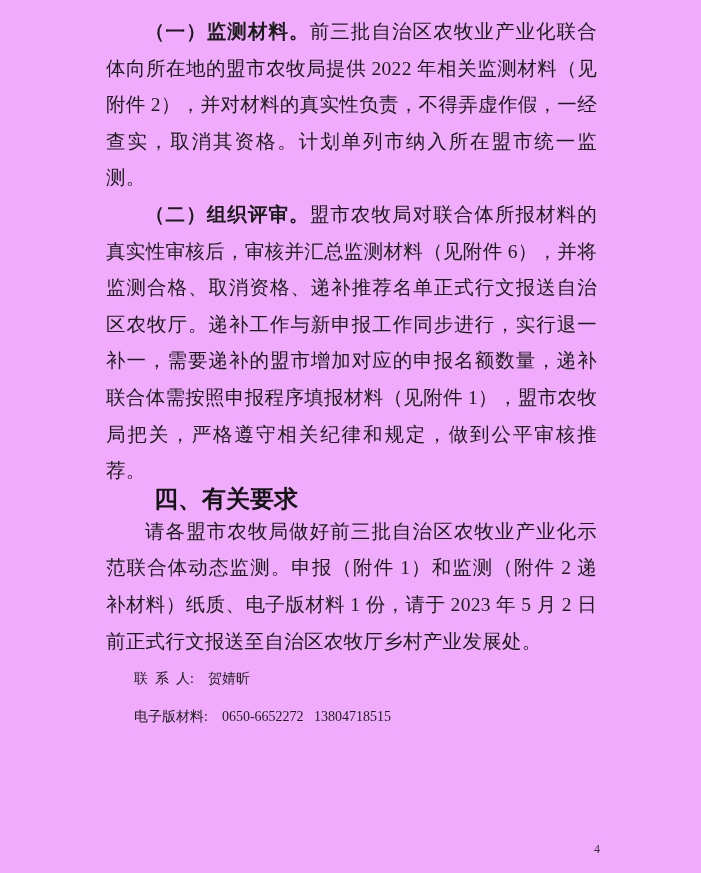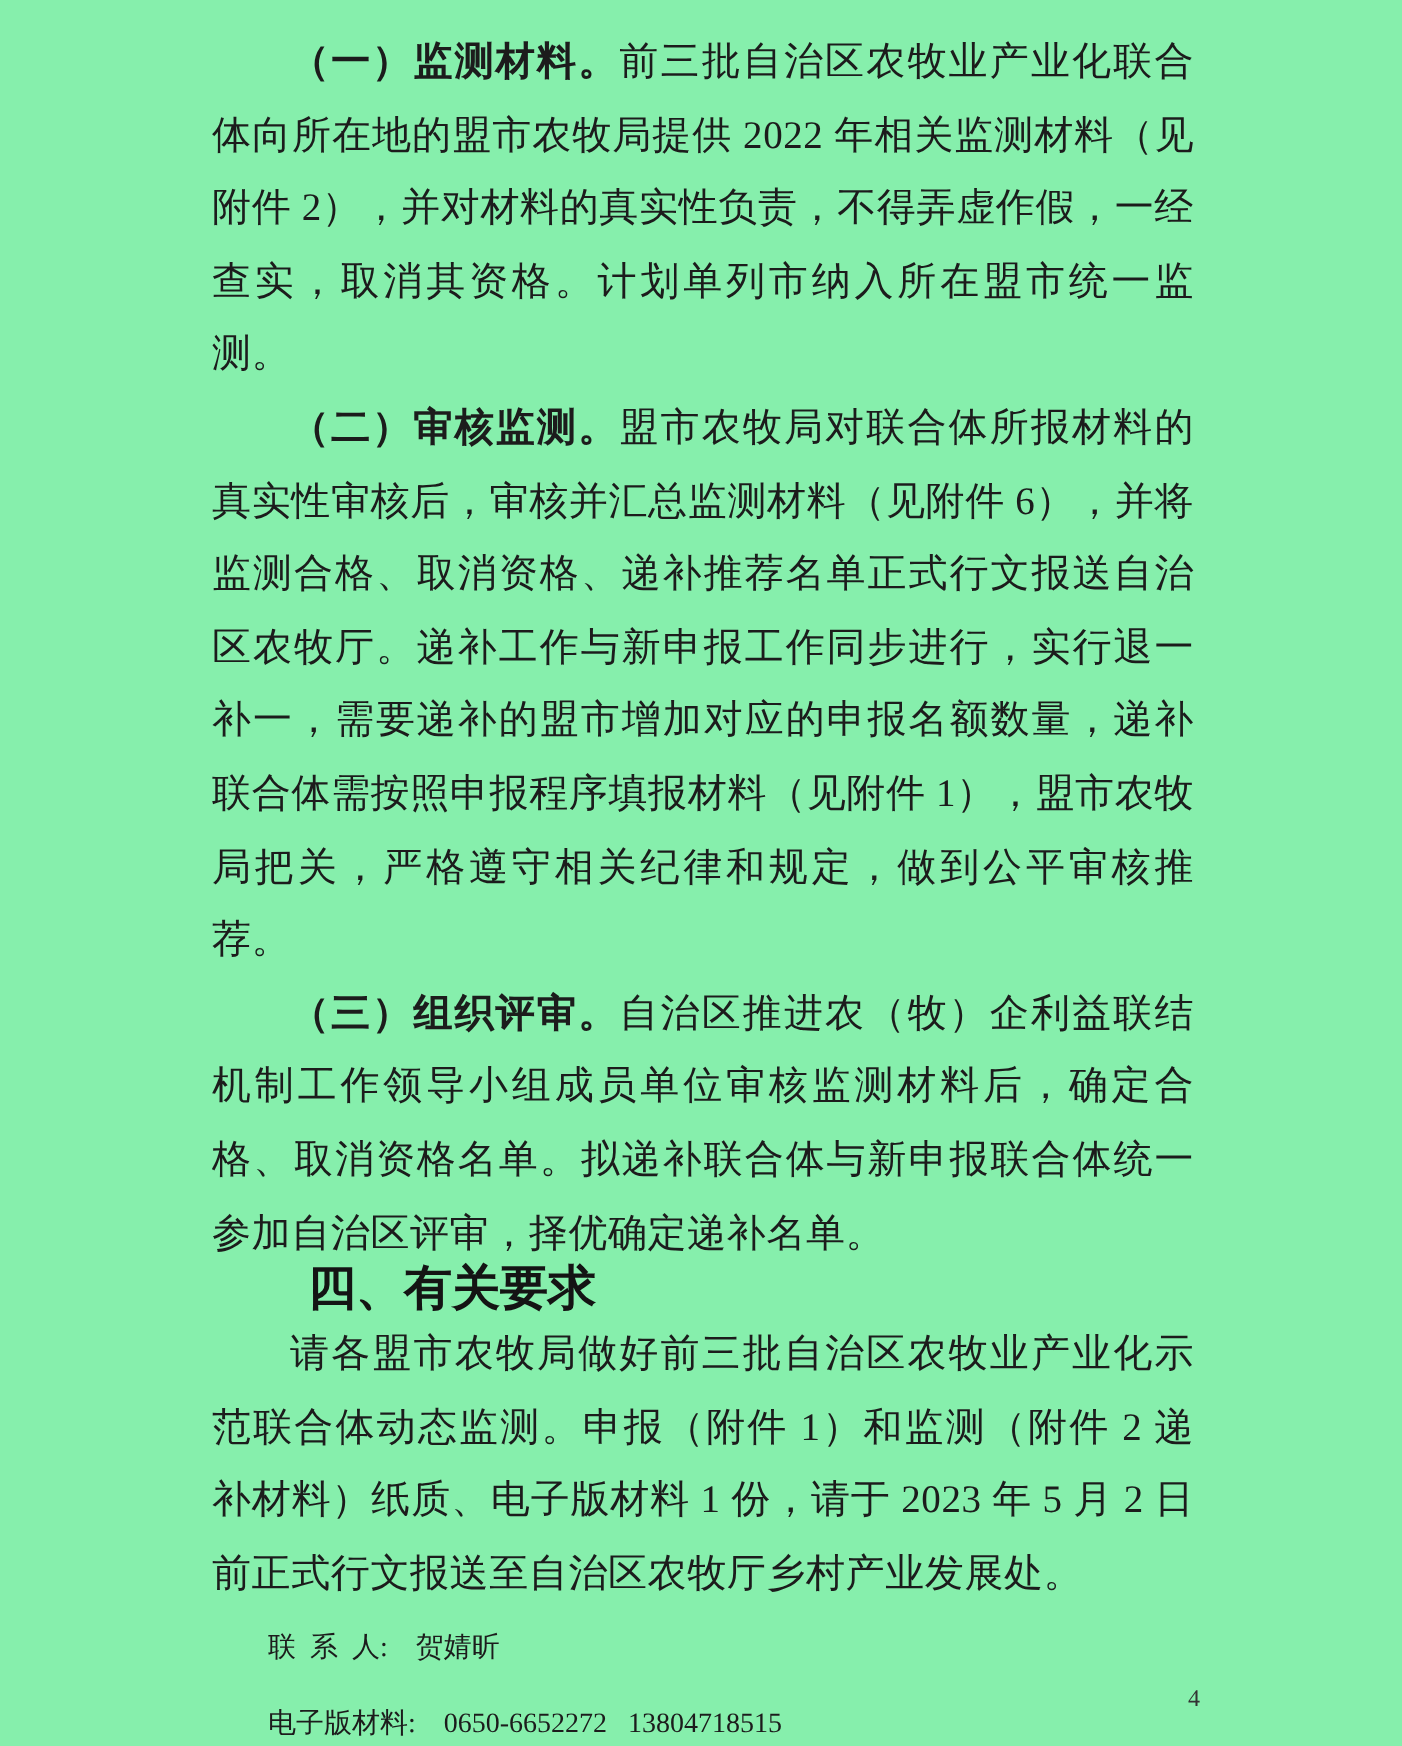--- a/index.html
+++ b/index.html
@@ -4,21 +4,21 @@
 <style>
   html, body {
     margin: 0;
     padding: 0;
     background: #ffffff;
   }
   .page {
     position: relative;
     width: 701px;
     height: 873px;
-    background: #86efac;
+    background: #f0abfc;
     overflow: hidden;
     font-family: "Liberation Serif", "DejaVu Serif", serif;
     color: #1c1c1c;
   }
   .content {
     position: absolute;
     left: 106px;
     top: 14px;
     width: 491px;
   }
@@ -66,23 +66,22 @@
   }
 </style>
 </head>
 <body>
 
 <div class="page">
   <div class="content">
 
     <p class="para"><span class="lead">（一）监测材料。</span><span>前三批自治区农牧业产业化联合体向所在地的盟市农牧局提供 2022 年相关监测材料（见附件 2），并对材料的真实性负责，不得弄虚作假，一经查实，取消其资格。计划单列市纳入所在盟市统一监测。</span></p>
 
-    <p class="para"><span class="lead">（二）审核监测。</span><span>盟市农牧局对联合体所报材料的真实性审核后，审核并汇总监测材料（见附件 6），并将监测合格、取消资格、递补推荐名单正式行文报送自治区农牧厅。递补工作与新申报工作同步进行，实行退一补一，需要递补的盟市增加对应的申报名额数量，递补联合体需按照申报程序填报材料（见附件 1），盟市农牧局把关，严格遵守相关纪律和规定，做到公平审核推荐。</span></p>
+    <p class="para"><span class="lead">（二）组织评审。</span><span>盟市农牧局对联合体所报材料的真实性审核后，审核并汇总监测材料（见附件 6），并将监测合格、取消资格、递补推荐名单正式行文报送自治区农牧厅。递补工作与新申报工作同步进行，实行退一补一，需要递补的盟市增加对应的申报名额数量，递补联合体需按照申报程序填报材料（见附件 1），盟市农牧局把关，严格遵守相关纪律和规定，做到公平审核推荐。</span></p>
 
-    <p class="para"><span class="lead">（三）组织评审。</span><span>自治区推进农（牧）企利益联结机制工作领导小组成员单位审核监测材料后，确定合格、取消资格名单。拟递补联合体与新申报联合体统一参加自治区评审，择优确定递补名单。</span></p>
 
     <h2 class="section-heading">四、有关要求</h2>
 
     <p class="para">请各盟市农牧局做好前三批自治区农牧业产业化示范联合体动态监测。申报（附件 1）和监测（附件 2 递补材料）纸质、电子版材料 1 份，请于 2023 年 5 月 2 日前正式行文报送至自治区农牧厅乡村产业发展处。</p>
 
     <div class="contacts">
       <div class="contact-row"><span class="contact-label">联  系  人:</span><span class="contact-value">贺婧昕</span></div>
       <div class="contact-row"><span class="contact-label">电子版材料:</span><span class="contact-value">0650-6652272   13804718515</span></div>
 
     </div>

